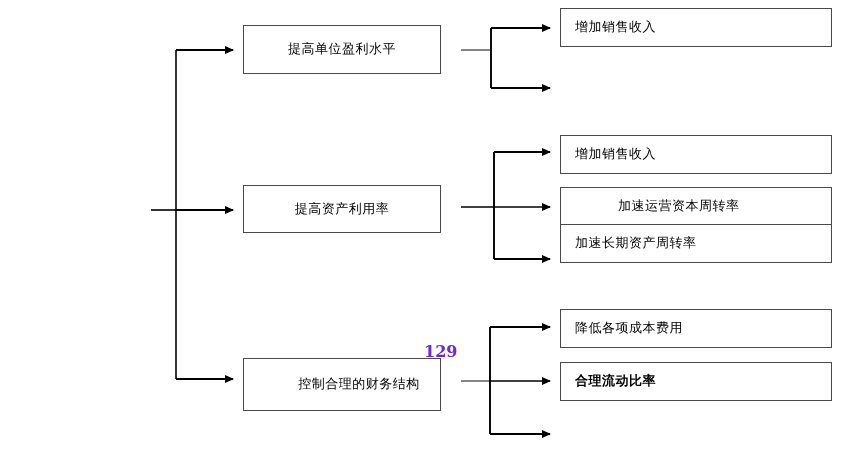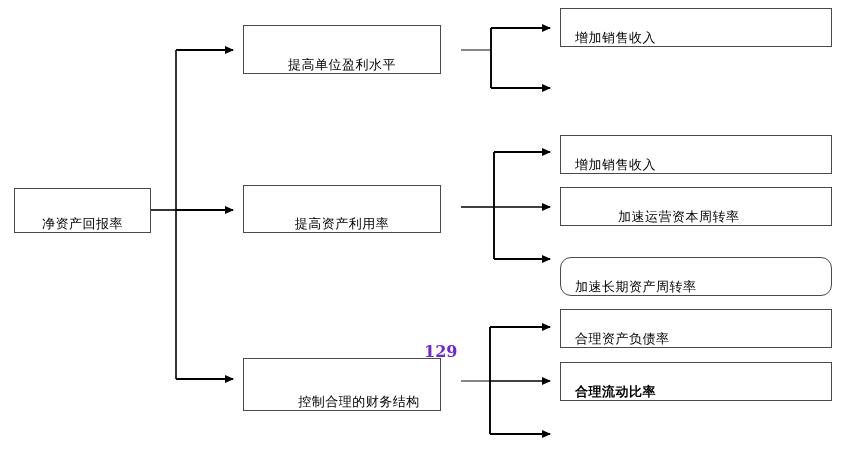--- a/index.html
+++ b/index.html
@@ -25,21 +25,21 @@
     width: 846px;
     height: 457px;
     pointer-events: none;
   }
   .node {
     position: absolute;
     box-sizing: border-box;
     background: #ffffff;
     border: 1px solid #4a4a4a;
     display: flex;
-    align-items: flex-end;
+    align-items: center;
     z-index: 3;
   }
   .node.center {
     justify-content: center;
   }
   .node.left {
     justify-content: flex-start;
   }
   .node-label {
     font-size: 13px;
@@ -66,21 +66,21 @@
   .node-l2-c { top: 358px; height: 53px; padding-left: 34px; }
   .node-l3 {
     left: 560px;
     width: 272px;
     height: 39px;
   }
   .node-l3-1 { top: 8px;   }
   .node-l3-2 { top: 68px;  }
   .node-l3-3 { top: 135px; }
   .node-l3-4 { top: 187px; padding-left: 43px; }
-  .node-l3-5 { top: 257px; border-radius: 11px; }
+  .node-l3-5 { top: 224px; }
   .node-l3-6 { top: 309px; }
   .node-l3-7 { top: 362px; font-weight: bold; }
   .node-l3-8 { top: 415px; }
   .page-number {
     position: absolute;
     left: 424px;
     top: 342px;
     font-family: "DejaVu Serif", "Liberation Serif", serif;
     font-weight: bold;
     font-size: 16px;
@@ -129,23 +129,20 @@
 
     <g>
       <path d="M461,381 L490,381" stroke="#666666" stroke-width="1.6" fill="none"></path>
       <path d="M490,327 L490,434" stroke="#000000" stroke-width="1.9" fill="none"></path>
       <path d="M490,327 L550,327" stroke="#000000" stroke-width="1.9" fill="none" marker-end="url(#arrow)"></path>
       <path d="M490,381 L550,381" stroke="#000000" stroke-width="1.5" fill="none" marker-end="url(#arrow)"></path>
       <path d="M490,434 L550,434" stroke="#000000" stroke-width="1.9" fill="none" marker-end="url(#arrow)"></path>
     </g>
   </svg>
 
-  <div class="node node-root center">
-    <span class="node-label">净资产回报率</span>
-  </div>
 
   <div class="node node-l2 node-l2-a center">
     <span class="node-label">提高单位盈利水平</span>
   </div>
 
   <div class="node node-l2 node-l2-b center">
     <span class="node-label">提高资产利用率</span>
   </div>
 
   <div class="node node-l2 node-l2-c center">
@@ -163,21 +160,21 @@
 
   <div class="node node-l3 node-l3-4 left">
     <span class="node-label">加速运营资本周转率</span>
   </div>
 
   <div class="node node-l3 node-l3-5 left">
     <span class="node-label">加速长期资产周转率</span>
   </div>
 
   <div class="node node-l3 node-l3-6 left">
-    <span class="node-label">合理资产负债率</span>
+    <span class="node-label">降低各项成本费用</span>
   </div>
 
   <div class="node node-l3 node-l3-7 left">
     <span class="node-label">合理流动比率</span>
   </div>
 
 
   <div class="page-number">129</div>
 
 </div>

